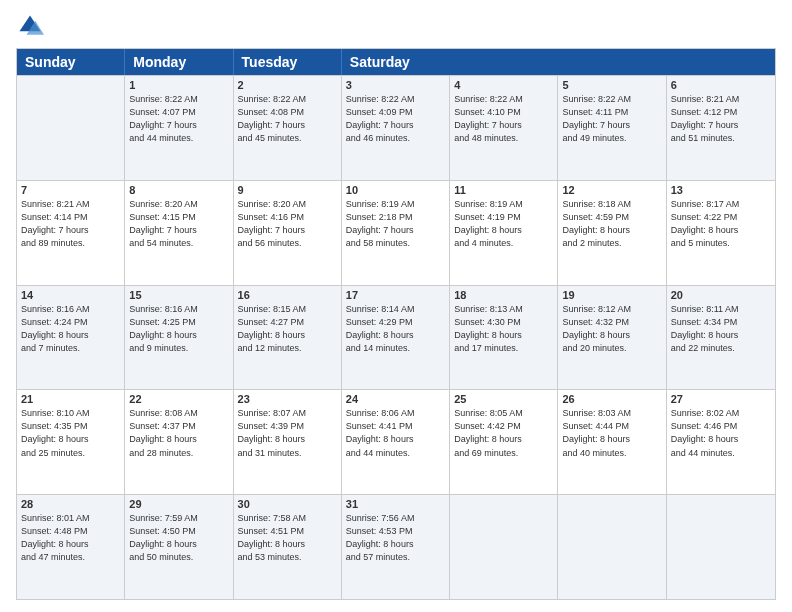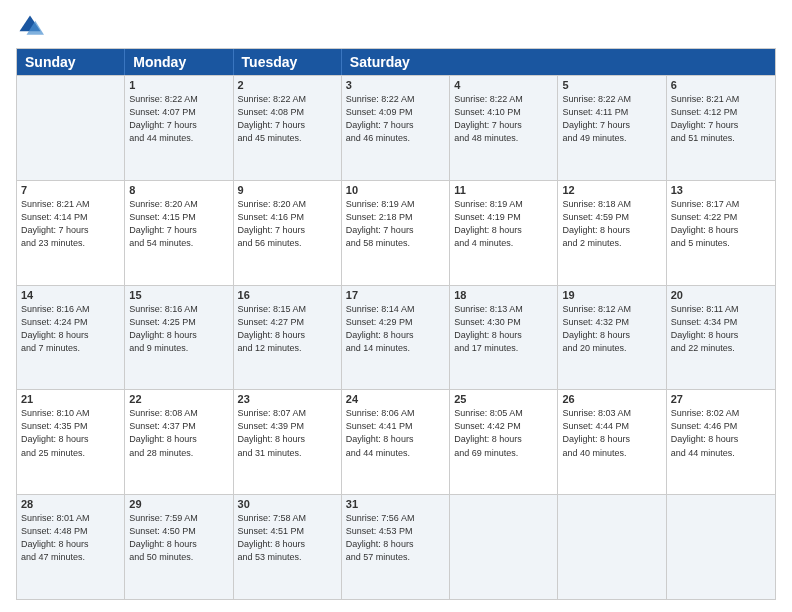--- a/index.html
+++ b/index.html
@@ -187,21 +187,21 @@
             <span class="cell-line">Daylight: 7 hours</span>
             <span class="cell-line">and 51 minutes.</span>
           </div>
         </div>
         <div class="cal-row">
           <div class="cal-cell">
             <span class="day-num">7</span>
             <span class="cell-line">Sunrise: 8:21 AM</span>
             <span class="cell-line">Sunset: 4:14 PM</span>
             <span class="cell-line">Daylight: 7 hours</span>
-            <span class="cell-line">and 23 minutes.</span>
+            <span class="cell-line">and 89 minutes.</span>
           </div>
           <div class="cal-cell">
             <span class="day-num">8</span>
             <span class="cell-line">Sunrise: 8:20 AM</span>
             <span class="cell-line">Sunset: 4:15 PM</span>
             <span class="cell-line">Daylight: 7 hours</span>
             <span class="cell-line">and 54 minutes.</span>
           </div>
           <div class="cal-cell">
             <span class="day-num">9</span>

